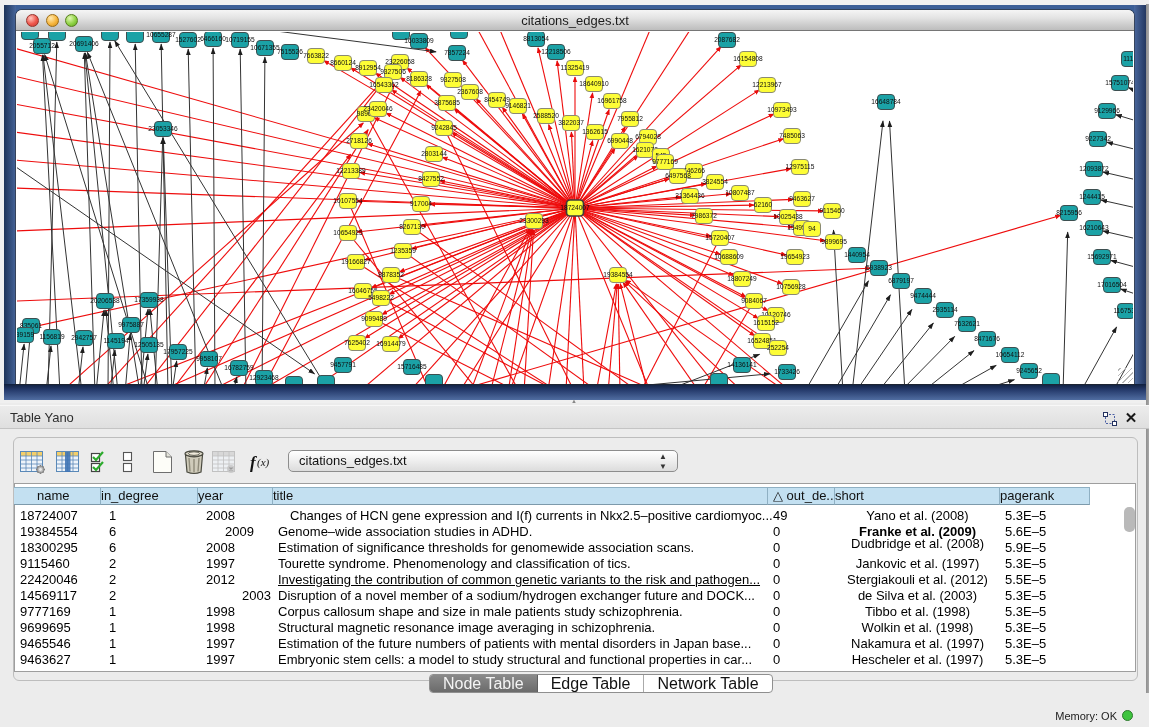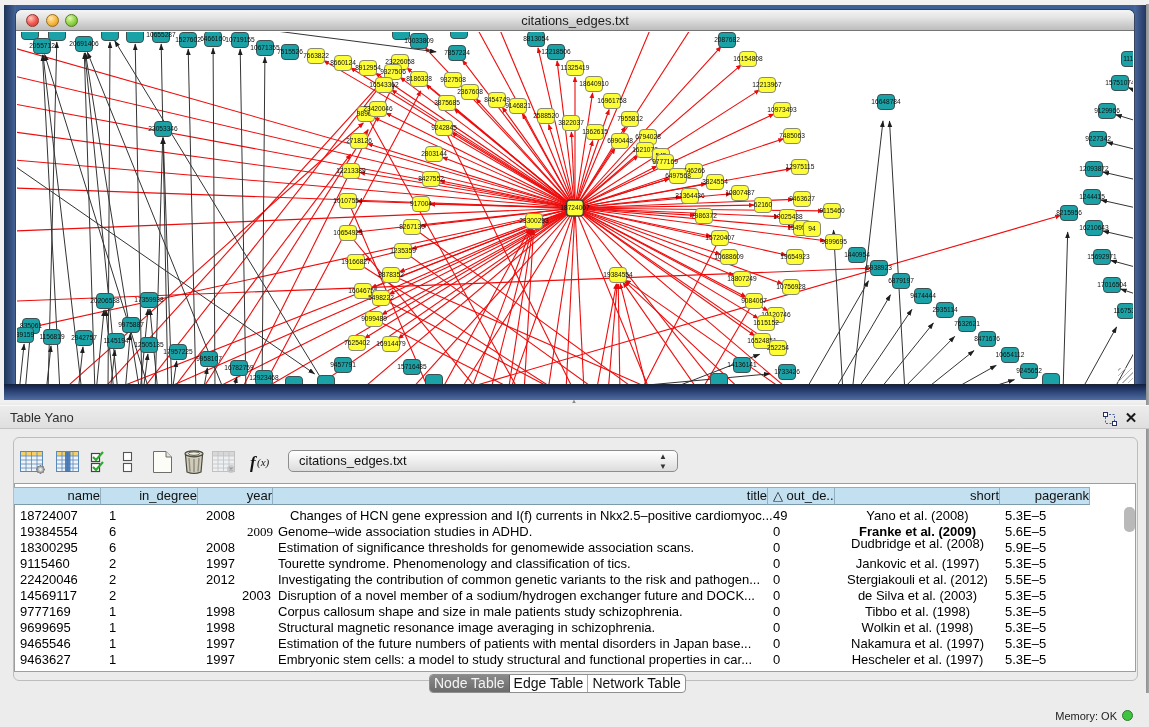--- a/index.html
+++ b/index.html
@@ -26,25 +26,25 @@
   background:linear-gradient(180deg,#ececec,#dfdfdf); border-top:1px solid #f8f8f8; border-bottom:1px solid #c4c4c4; }
 #tphead .t { position:absolute; left:10px; top:4px; font-size:13px; color:#2e2e2e; }
 #floaticon { position:absolute; left:1103px; top:412px; width:14px; height:14px; }
 #closex { position:absolute; left:1123px; top:409px; width:16px; height:18px; font-size:15px; font-weight:bold; color:#1a1a1a; text-align:center; line-height:18px; }
 #panel { position:absolute; left:13px; top:437px; width:1125px; height:244px; background:#ececec; border:1px solid #bdbdbd; border-radius:6px; }
 #combo { position:absolute; left:288px; top:450px; width:390px; height:22px; border:1px solid #8d8d8d; border-radius:5px;
   background:linear-gradient(180deg,#ffffff 0%,#f0f0f0 45%,#dcdcdc 100%); font-size:13px; color:#111; line-height:20px; padding-left:10px; }
 #combo .arrows { position:absolute; right:10px; top:1px; font-size:8px; color:#333; line-height:10px; }
 #tablewrap { position:absolute; left:14px; top:483px; width:1122px; height:189px; background:#fff; border:1px solid #9e9e9e; }
 .th { position:absolute; top:487px; height:18px; background:#c3e0f1; border-right:1px solid #8fb0c3; border-top:1px solid #8fb0c3; border-bottom:1px solid #7d9aab;
-  font-size:13px; color:#111; text-align:right; line-height:16px; white-space:nowrap; overflow:hidden; }
+  font-size:13px; color:#111; text-align:left; line-height:16px; white-space:nowrap; overflow:hidden; }
 .td { position:absolute; height:16px; font-size:13px; color:#000; line-height:16px; white-space:nowrap; overflow:hidden; }
 #vscroll { position:absolute; left:1124px; top:507px; width:11px; height:25px; background:#b9b9b9; border-radius:5px; }
 #tabs { position:absolute; left:429px; top:674px; height:19px; border:1px solid #8f8f8f; border-radius:4px; background:#fff; display:flex; overflow:hidden; }
-.tab { font-size:14px; line-height:17px; padding:0 4px; color:#111; border-right:1px solid #aaa; }
+.tab { font-size:16px; line-height:17px; padding:0 13px; color:#111; border-right:1px solid #aaa; }
 .tab.sel { background:linear-gradient(180deg,#8a8a8a,#6b6b6b); color:#f4f4f4; border-right:1px solid #5f5f5f; }
 .tab:last-child { border-right:none; }
 #status { position:absolute; left:0; top:693px; width:1149px; height:34px; background:#ececec; }
 #mem { position:absolute; right:32px; top:710px; font-size:11px; color:#222; }
 #memdot { position:absolute; right:16px; top:710px; width:11px; height:11px; border-radius:50%; background:#3ec43e; border:1.5px solid #2d7a2d; }
 svg text { user-select:none; -webkit-font-smoothing:antialiased; }
 </style></head>
 <body>
 <div id="desktop">
   <div id="blue"></div>
@@ -640,21 +640,21 @@
 <div class="th" style="left:1000px;width:90px;">pagerank</div>
 <div class="td" style="top:508px;left:20px;width:81px;text-align:left;">18724007</div>
 <div class="td" style="top:508px;left:109px;width:89px;text-align:left;">1</div>
 <div class="td" style="top:508px;left:206px;width:67px;text-align:left;">2008</div>
 <div class="td" style="top:508px;left:278px;width:490px;text-align:left;margin-left:12px;">Changes of HCN gene expression and I(f) currents in Nkx2.5–positive cardiomyoc...</div>
 <div class="td" style="top:508px;left:773px;width:62px;text-align:left;">49</div>
 <div class="td" style="top:508px;left:835px;width:165px;text-align:center;">Yano et al. (2008)</div>
 <div class="td" style="top:508px;left:1005px;width:85px;text-align:left;">5.3E–5</div>
 <div class="td" style="top:524px;left:20px;width:81px;text-align:left;">19384554</div>
 <div class="td" style="top:524px;left:109px;width:89px;text-align:left;">6</div>
-<div class="td" style="top:524px;left:206px;width:67px;text-align:right;font-family:Liberation Serif, serif;">2009</div>
+<div class="td" style="top:524px;left:206px;width:67px;text-align:center;">2009</div>
 <div class="td" style="top:524px;left:278px;width:490px;text-align:left;">Genome–wide association studies in ADHD.</div>
 <div class="td" style="top:524px;left:773px;width:62px;text-align:left;">0</div>
 <div class="td" style="top:524px;left:835px;width:165px;text-align:center;font-weight:bold;">Franke et al. (2009)</div>
 <div class="td" style="top:524px;left:1005px;width:85px;text-align:left;">5.6E–5</div>
 <div class="td" style="top:540px;left:20px;width:81px;text-align:left;">18300295</div>
 <div class="td" style="top:540px;left:109px;width:89px;text-align:left;">6</div>
 <div class="td" style="top:540px;left:206px;width:67px;text-align:left;">2008</div>
 <div class="td" style="top:540px;left:278px;width:490px;text-align:left;">Estimation of significance thresholds for genomewide association scans.</div>
 <div class="td" style="top:540px;left:773px;width:62px;text-align:left;">0</div>
 <div class="td" style="top:536px;left:835px;width:165px;text-align:center;">Dudbridge et al. (2008)</div>
@@ -662,21 +662,21 @@
 <div class="td" style="top:556px;left:20px;width:81px;text-align:left;">9115460</div>
 <div class="td" style="top:556px;left:109px;width:89px;text-align:left;">2</div>
 <div class="td" style="top:556px;left:206px;width:67px;text-align:left;">1997</div>
 <div class="td" style="top:556px;left:278px;width:490px;text-align:left;">Tourette syndrome. Phenomenology and classification of tics.</div>
 <div class="td" style="top:556px;left:773px;width:62px;text-align:left;">0</div>
 <div class="td" style="top:556px;left:835px;width:165px;text-align:center;">Jankovic et al. (1997)</div>
 <div class="td" style="top:556px;left:1005px;width:85px;text-align:left;">5.3E–5</div>
 <div class="td" style="top:572px;left:20px;width:81px;text-align:left;">22420046</div>
 <div class="td" style="top:572px;left:109px;width:89px;text-align:left;">2</div>
 <div class="td" style="top:572px;left:206px;width:67px;text-align:left;">2012</div>
-<div class="td" style="top:572px;left:278px;width:490px;text-align:left;">Investigating the contribution of common genetic variants to the risk and pathogen...</div>
+<div class="td" style="top:572px;left:278px;width:490px;text-align:left;text-decoration:underline;">Investigating the contribution of common genetic variants to the risk and pathogen...</div>
 <div class="td" style="top:572px;left:773px;width:62px;text-align:left;">0</div>
 <div class="td" style="top:572px;left:835px;width:165px;text-align:center;">Stergiakouli et al. (2012)</div>
 <div class="td" style="top:572px;left:1005px;width:85px;text-align:left;">5.5E–5</div>
 <div class="td" style="top:588px;left:20px;width:81px;text-align:left;">14569117</div>
 <div class="td" style="top:588px;left:109px;width:89px;text-align:left;">2</div>
 <div class="td" style="top:588px;left:206px;width:67px;text-align:left;margin-left:36px;">2003</div>
 <div class="td" style="top:588px;left:278px;width:490px;text-align:left;">Disruption of a novel member of a sodium/hydrogen exchanger future and DOCK...</div>
 <div class="td" style="top:588px;left:773px;width:62px;text-align:left;">0</div>
 <div class="td" style="top:588px;left:835px;width:165px;text-align:center;">de Silva et al. (2003)</div>
 <div class="td" style="top:588px;left:1005px;width:85px;text-align:left;">5.3E–5</div>

